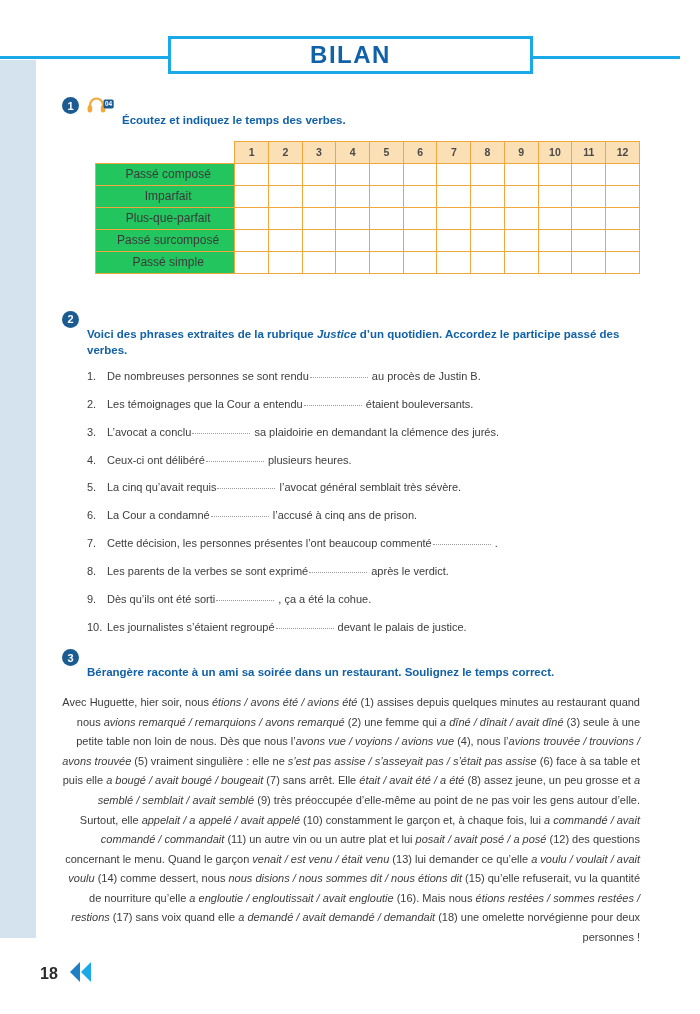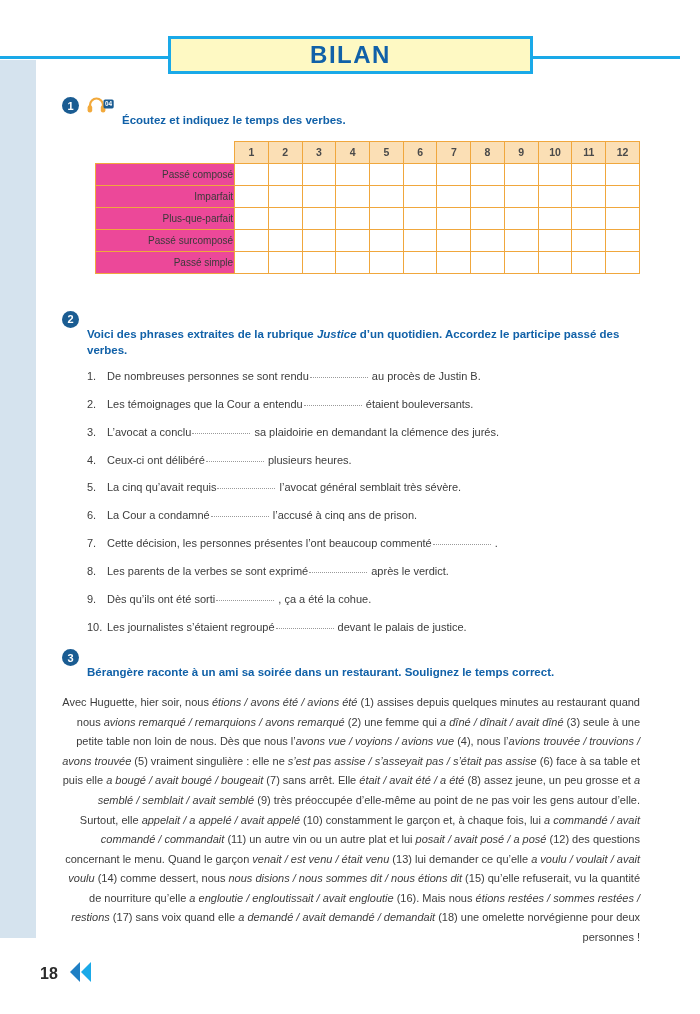--- a/index.html
+++ b/index.html
@@ -39,21 +39,21 @@
     top: 36px;
     width: 365px;
     height: 38px;
     background: #1aa9e8;
     padding: 3px;
     box-sizing: border-box;
   }
   .title-inner {
     width: 100%;
     height: 100%;
-    background: #fef9c3;
+    background: #ffffff;
     display: flex;
     align-items: center;
     justify-content: center;
   }
   .title-text {
     font-size: 24px;
     font-weight: bold;
     letter-spacing: 1.5px;
     color: #1161a8;
   }
@@ -124,25 +124,25 @@
   table.bilan th.numhead {
     width: 34px;
     background: #fbdfb5;
     color: #4a4a4a;
     font-size: 10.5px;
     font-weight: bold;
     text-align: center;
   }
   table.bilan td.rowlabel {
     width: 140px;
-    text-align: right;
+    text-align: center;
     padding-left: 7px;
     font-weight: normal;
-    font-size: 10px;
-    background: #ec4899;
+    font-size: 12px;
+    background: #22c55e;
   }
   table.bilan td.cell { background: #ffffff; }
 
   
   .sent-list {
     margin: 10px 0 0 0;
     padding: 0;
     list-style: none;
   }
   .sent-list li {

